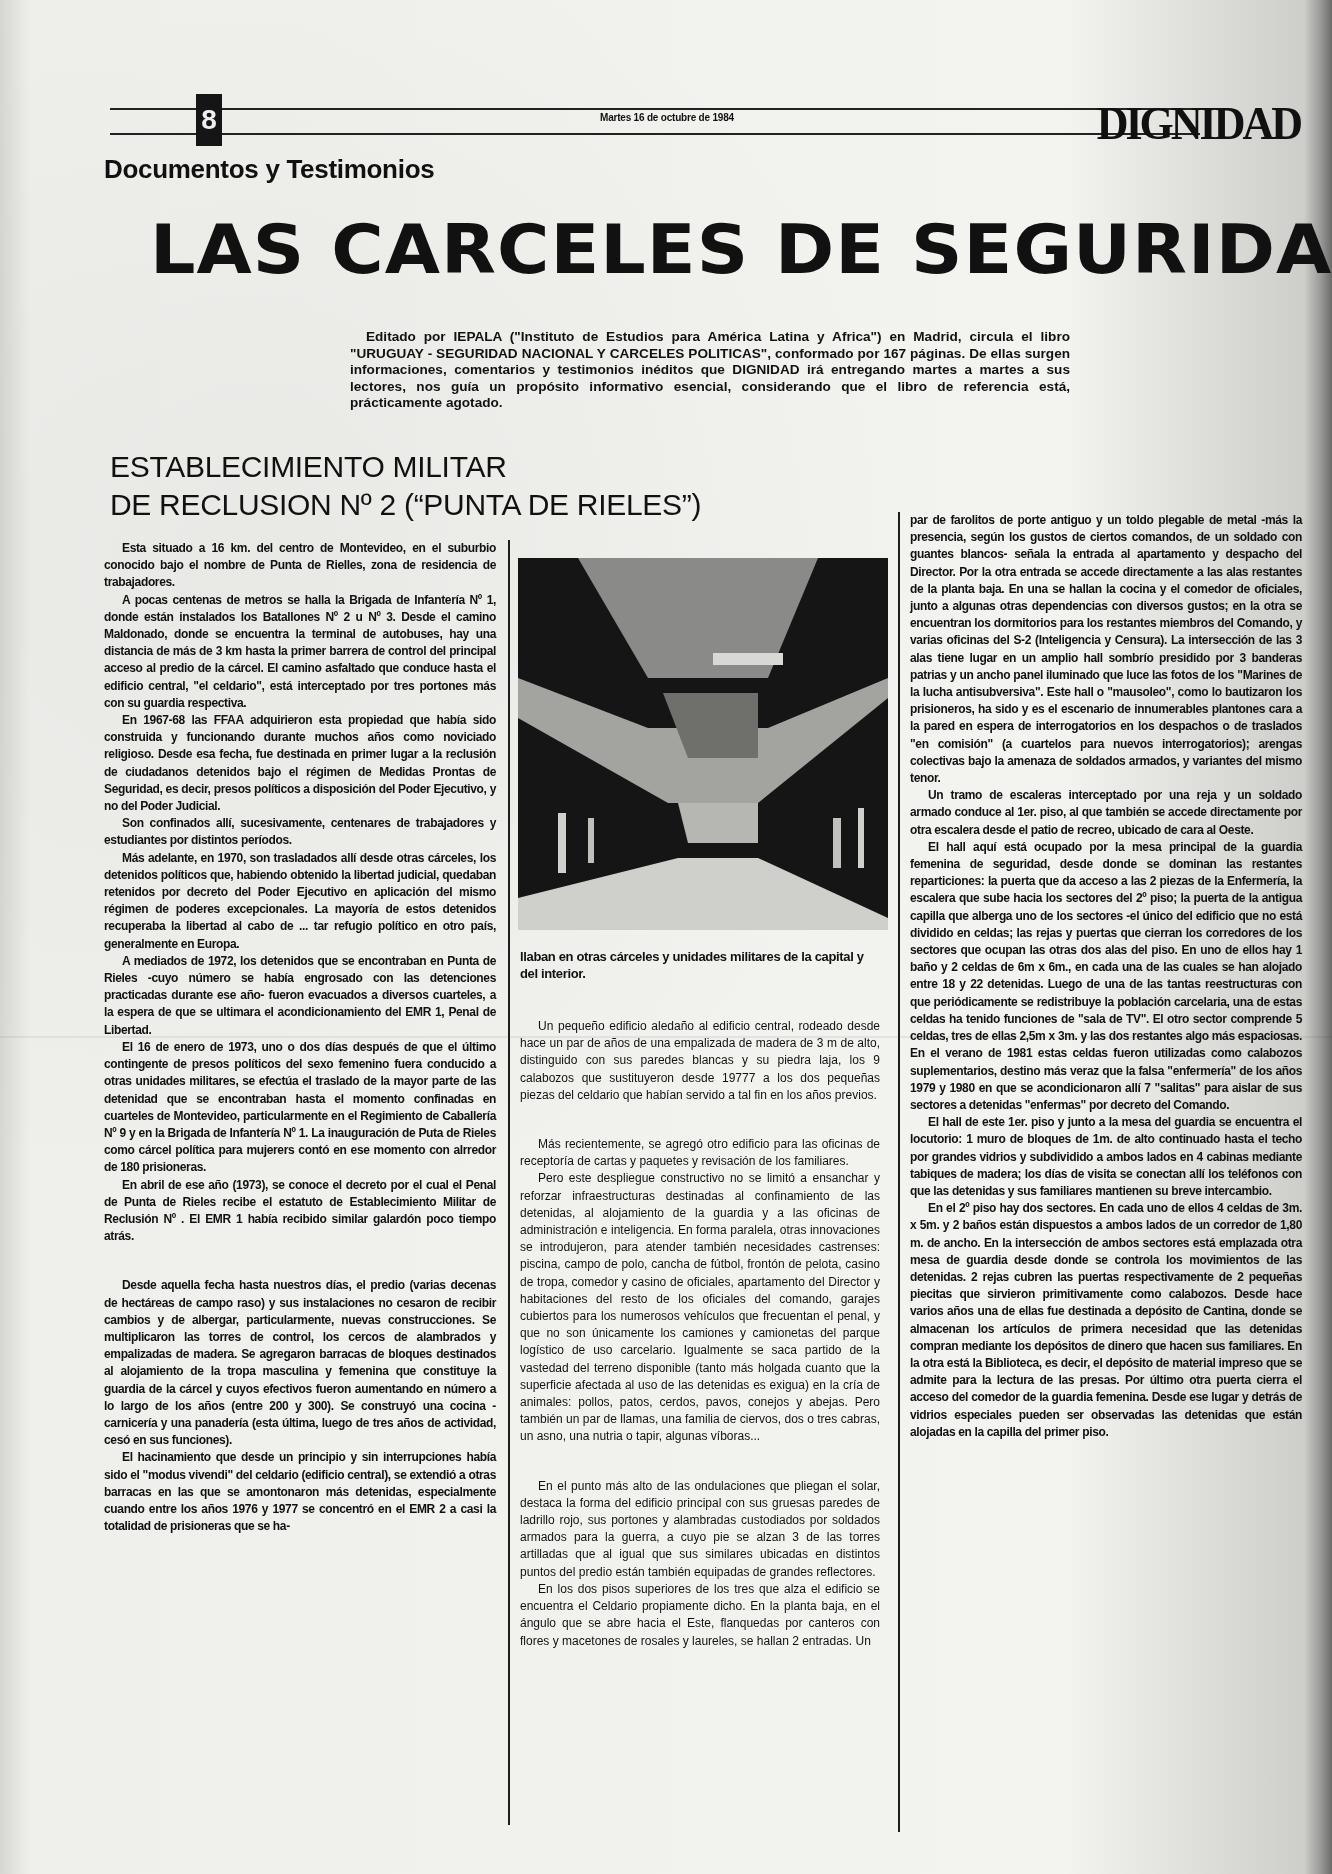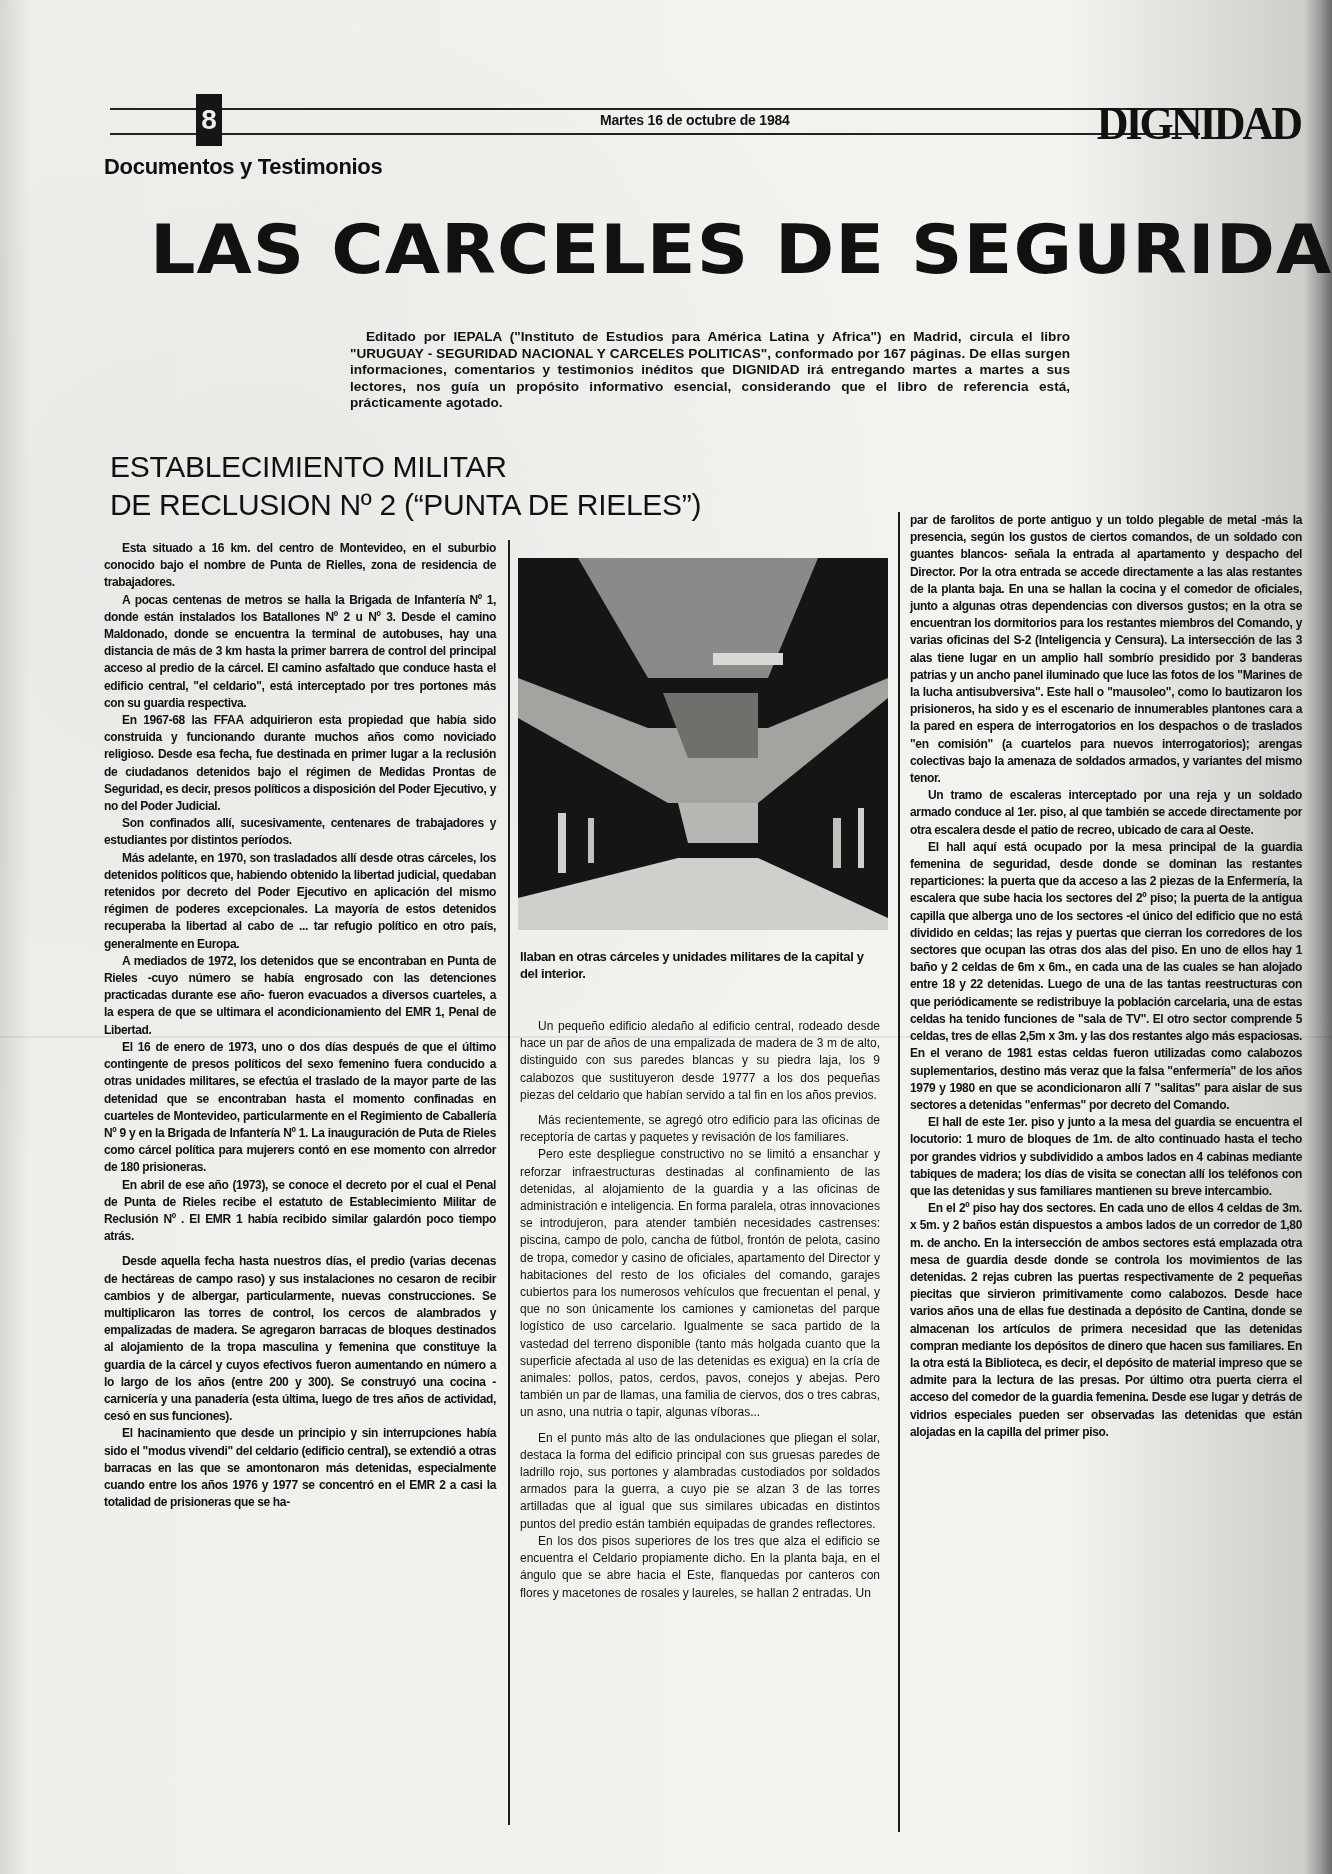--- a/index.html
+++ b/index.html
@@ -25,47 +25,47 @@
   }
   .masthead .rule-top { position: absolute; left: 0; right: 100px; top: 4px; height: 2px; background: #222; }
   .masthead .rule-bot { position: absolute; left: 0; right: 100px; top: 29px; height: 2px; background: #222; }
   .page-num {
     position: absolute; left: 86px; top: -10px; width: 26px; height: 52px;
     background: #151515; color: #eee; font-size: 28px; font-weight: bold;
     display: flex; align-items: center; justify-content: center;
     font-family: "Liberation Sans Narrow", "Liberation Sans", sans-serif;
   }
   .date {
-    position: absolute; left: 490px; top: 8px; font-size: 14px; font-weight: bold; letter-spacing: -0.2px;
+    position: absolute; left: 490px; top: 8px; font-size: 10px; font-weight: bold; letter-spacing: -0.2px;
   }
   .brand {
     position: absolute; right: 0; top: -6px; font-family: "Liberation Serif", serif;
     font-size: 44px; font-weight: bold; letter-spacing: -3px; transform: scaleY(1.05);
   }
   .section {
-    position: absolute; left: 104px; top: 154px; font-size: 22px; font-weight: bold; letter-spacing: -0.3px;
+    position: absolute; left: 104px; top: 154px; font-size: 26px; font-weight: bold; letter-spacing: -0.3px;
   }
   .headline {
     position: absolute; left: 150px; top: 210px; font-size: 68px; font-weight: 900;
     letter-spacing: 1px; white-space: nowrap; font-family: "DejaVu Sans", sans-serif;
     transform: scaleX(1.05); transform-origin: left;
   }
   .intro {
     position: absolute; left: 350px; top: 329px; width: 720px; font-size: 13.6px; font-weight: bold;
     line-height: 16.5px; text-align: justify; text-indent: 16px;
   }
   .subhead {
     position: absolute; left: 110px; top: 440px; font-size: 30px; line-height: 38px; letter-spacing: -0.3px; margin-top: 8px;
   }
   .col {
     position: absolute; font-size: 12px; line-height: 17.2px; text-align: justify;
     hyphens: auto;
   }
   .col p { margin: 0; text-indent: 18px; }
-  .col p.gap { margin-top: 8px; }
+  .col p.gap { margin-top: 32px; }
   .col.bold { font-weight: bold; letter-spacing: -0.35px; }
   .col1 { left: 104px; top: 540px; width: 392px; }
   .col2 { left: 520px; top: 1018px; width: 360px; }
   .col3 { left: 910px; top: 512px; width: 392px; }
   .vrule { position: absolute; width: 2px; background: #1e1e1e; }
   .photo {
     position: absolute; left: 518px; top: 558px; width: 370px; height: 372px;
     background: #1a1a1a; overflow: hidden;
   }
   .photo svg { display: block; }

